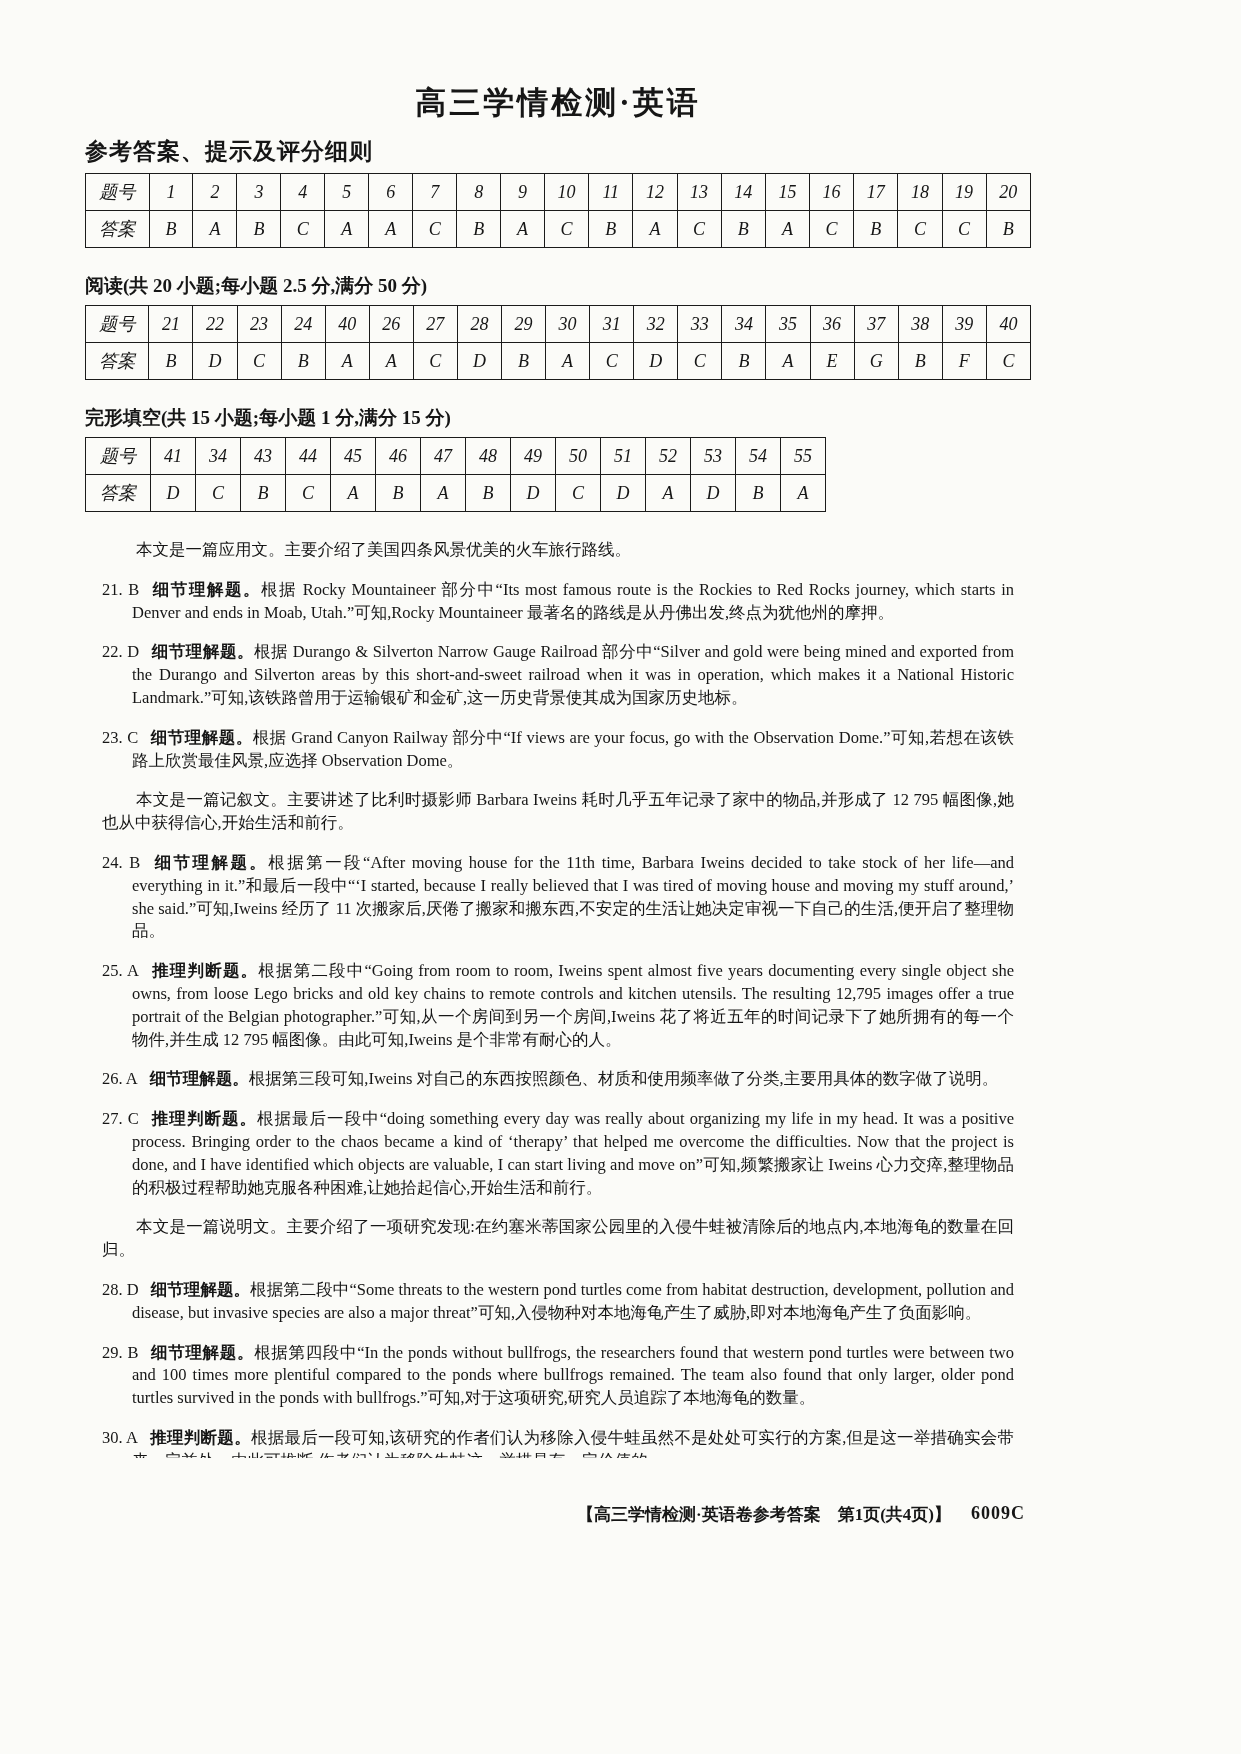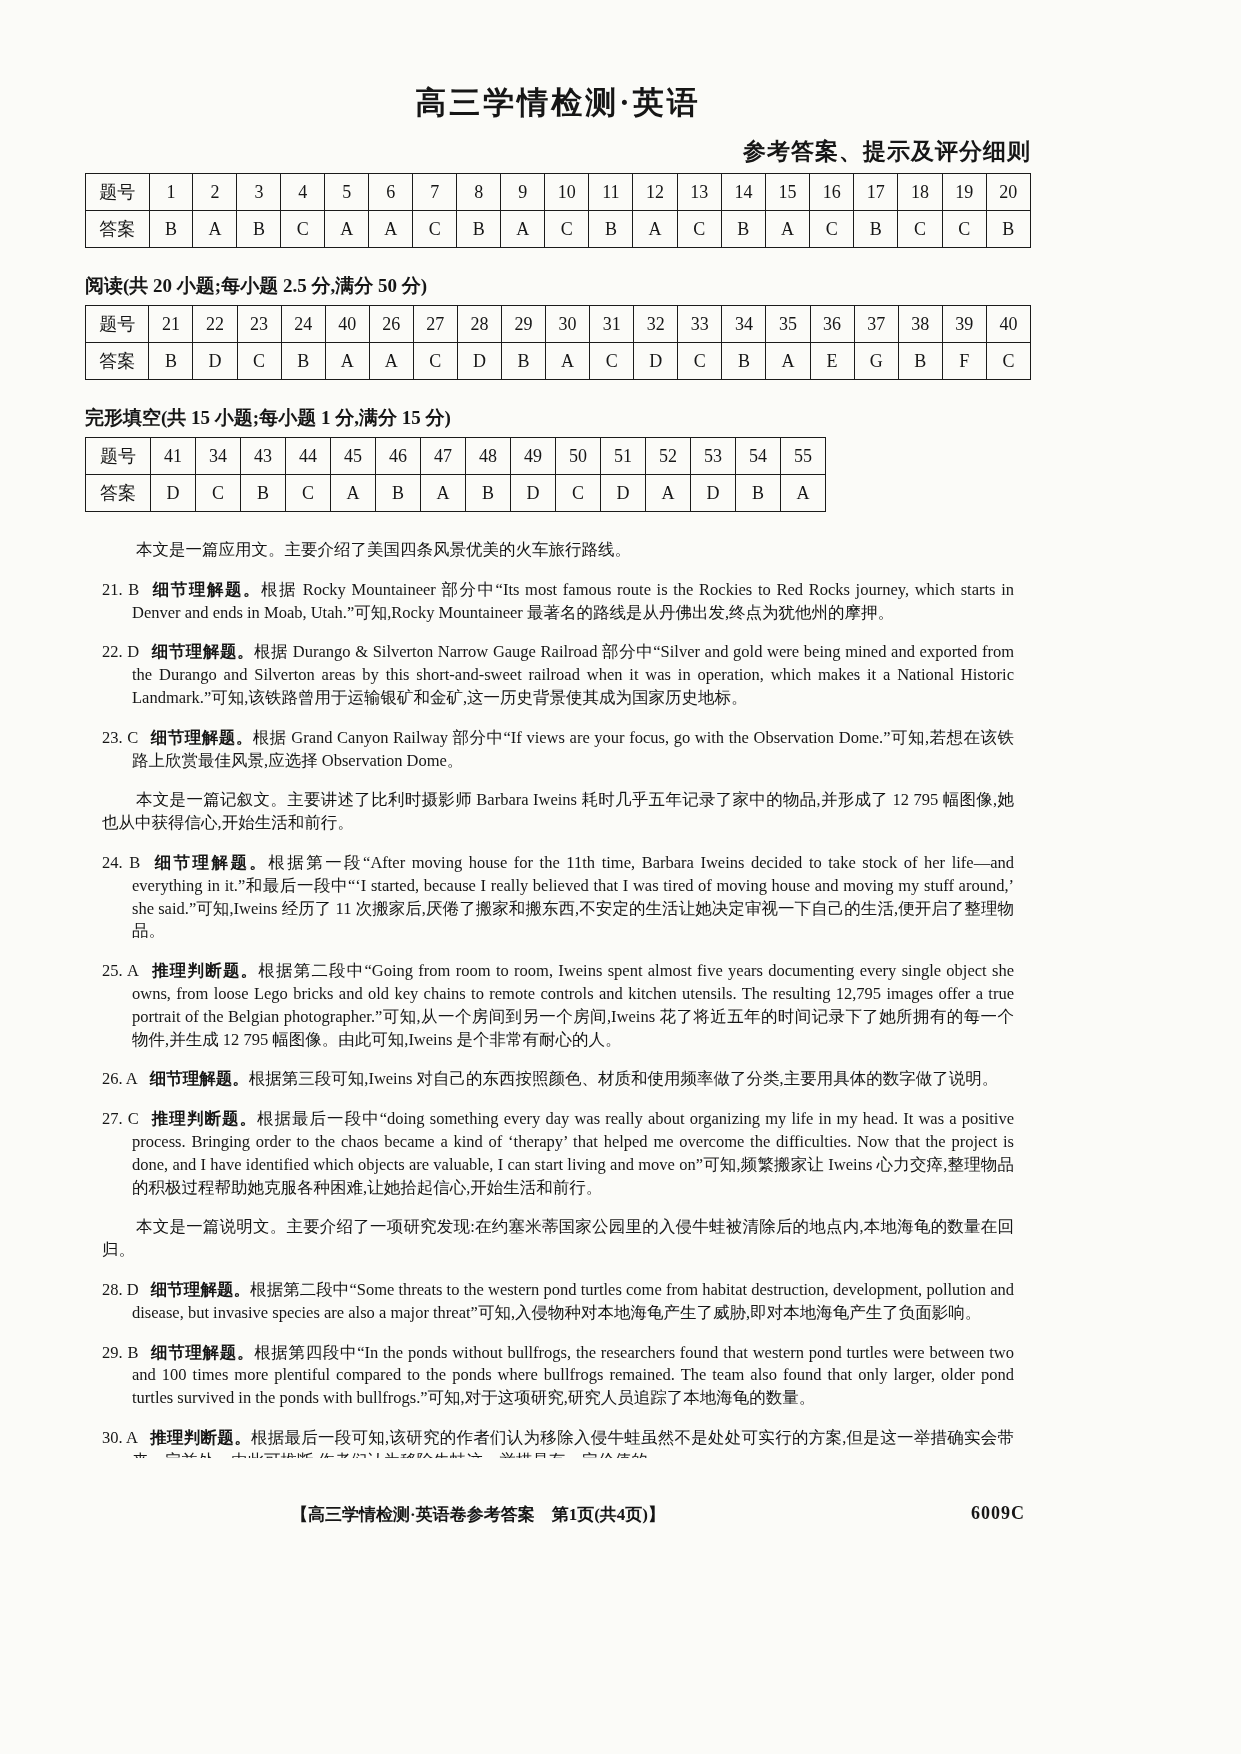--- a/index.html
+++ b/index.html
@@ -20,34 +20,35 @@
   }
   .title {
     margin: 82px 0 0 0;
     text-align: center;
     font-size: 31px;
     font-weight: 700;
     letter-spacing: 3px;
   }
   .subtitle {
     margin: 12px 0 0 0;
-    text-align: right;
+    text-align: left;
     font-size: 23px;
     font-weight: 700;
     letter-spacing: 1px;
   }
   .sec-heading {
     margin-top: 25px;
     font-size: 19px;
     font-weight: 700;
   }
   .sec-heading.first { margin-top: 46px; }
   table.ans {
     border-collapse: collapse;
     margin-top: 6px;
+    font-style: italic;
   }
   table.ans td {
     border: 1.6px solid #1b1b1b;
     height: 36px;
     text-align: center;
     vertical-align: middle;
     font-size: 18px;
     padding: 0;
   }
   td.lbl { width: 64px; font-size: 17px; }
@@ -68,21 +69,21 @@
   .footer {
     position: absolute;
     top: 1503px;
     left: 85px;
     width: 946px;
     font-size: 17px;
     font-weight: 700;
   }
   .footer-text {
     display: block;
-    text-align: center;
+    text-align: right;
     transform: translateX(-80px);
   }
   .footer-code {
     position: absolute;
     right: 6px;
     top: 0;
     font-size: 18px;
     letter-spacing: 1px;
   }
 </style>

